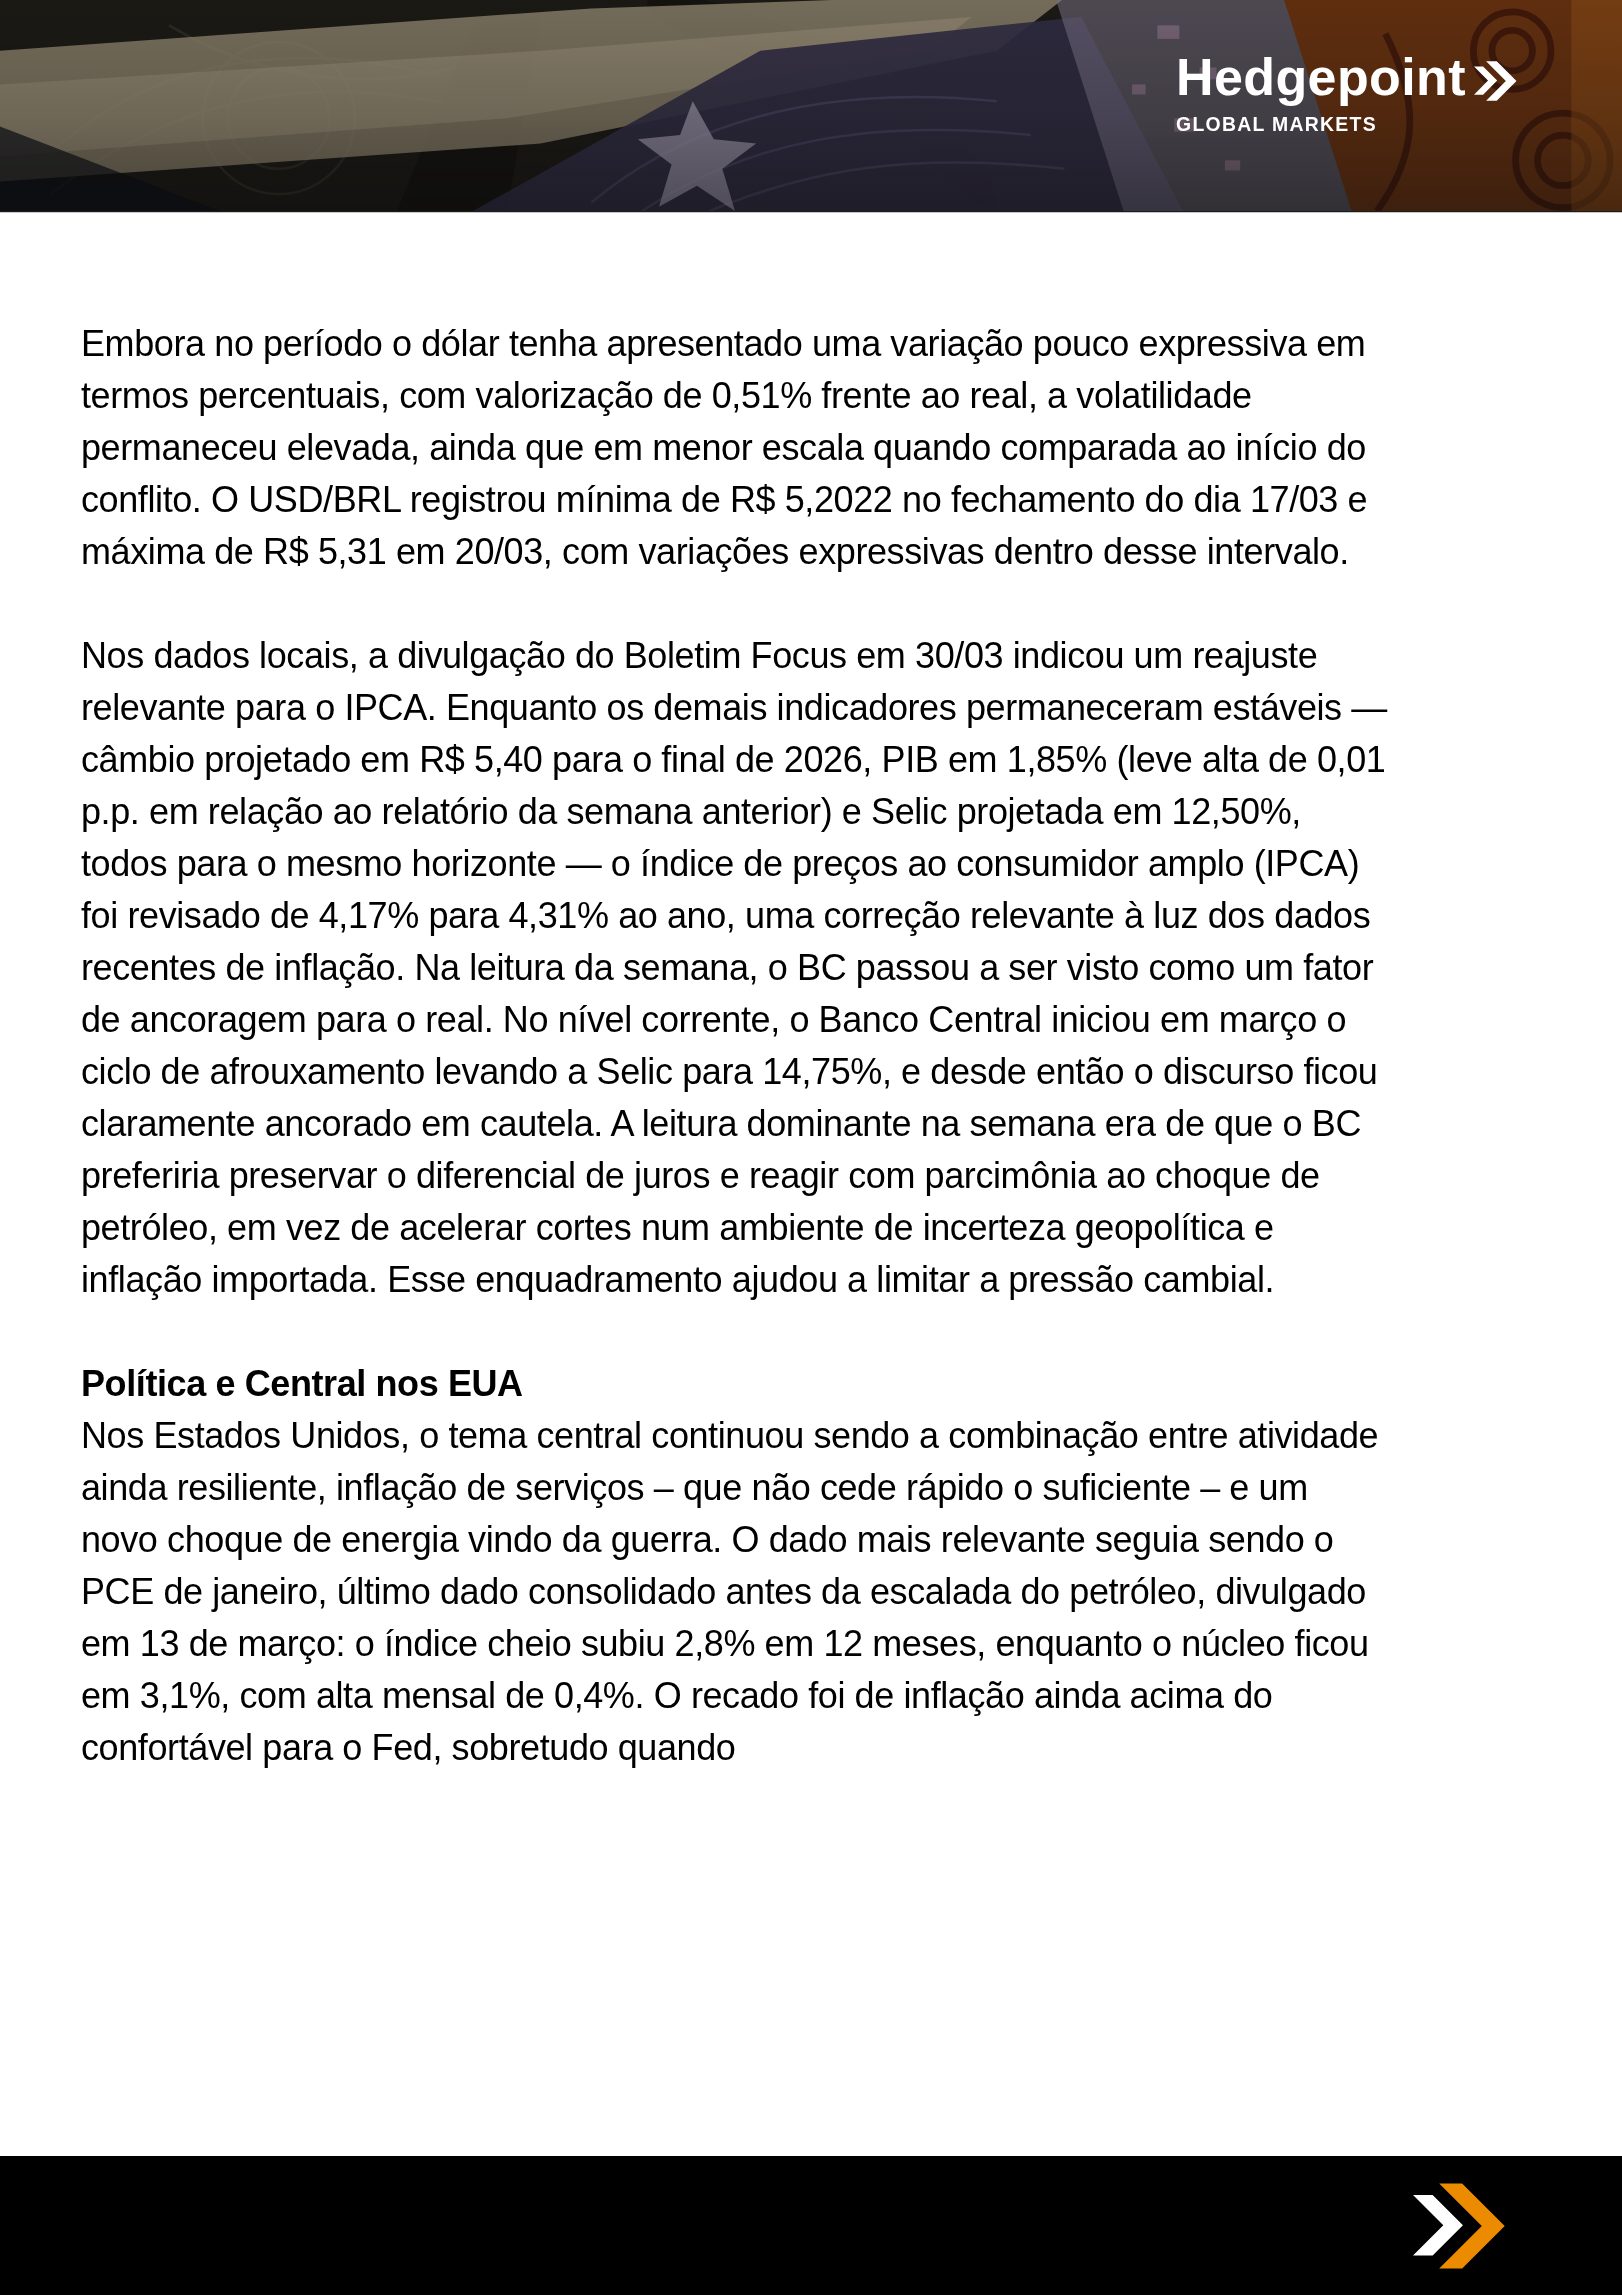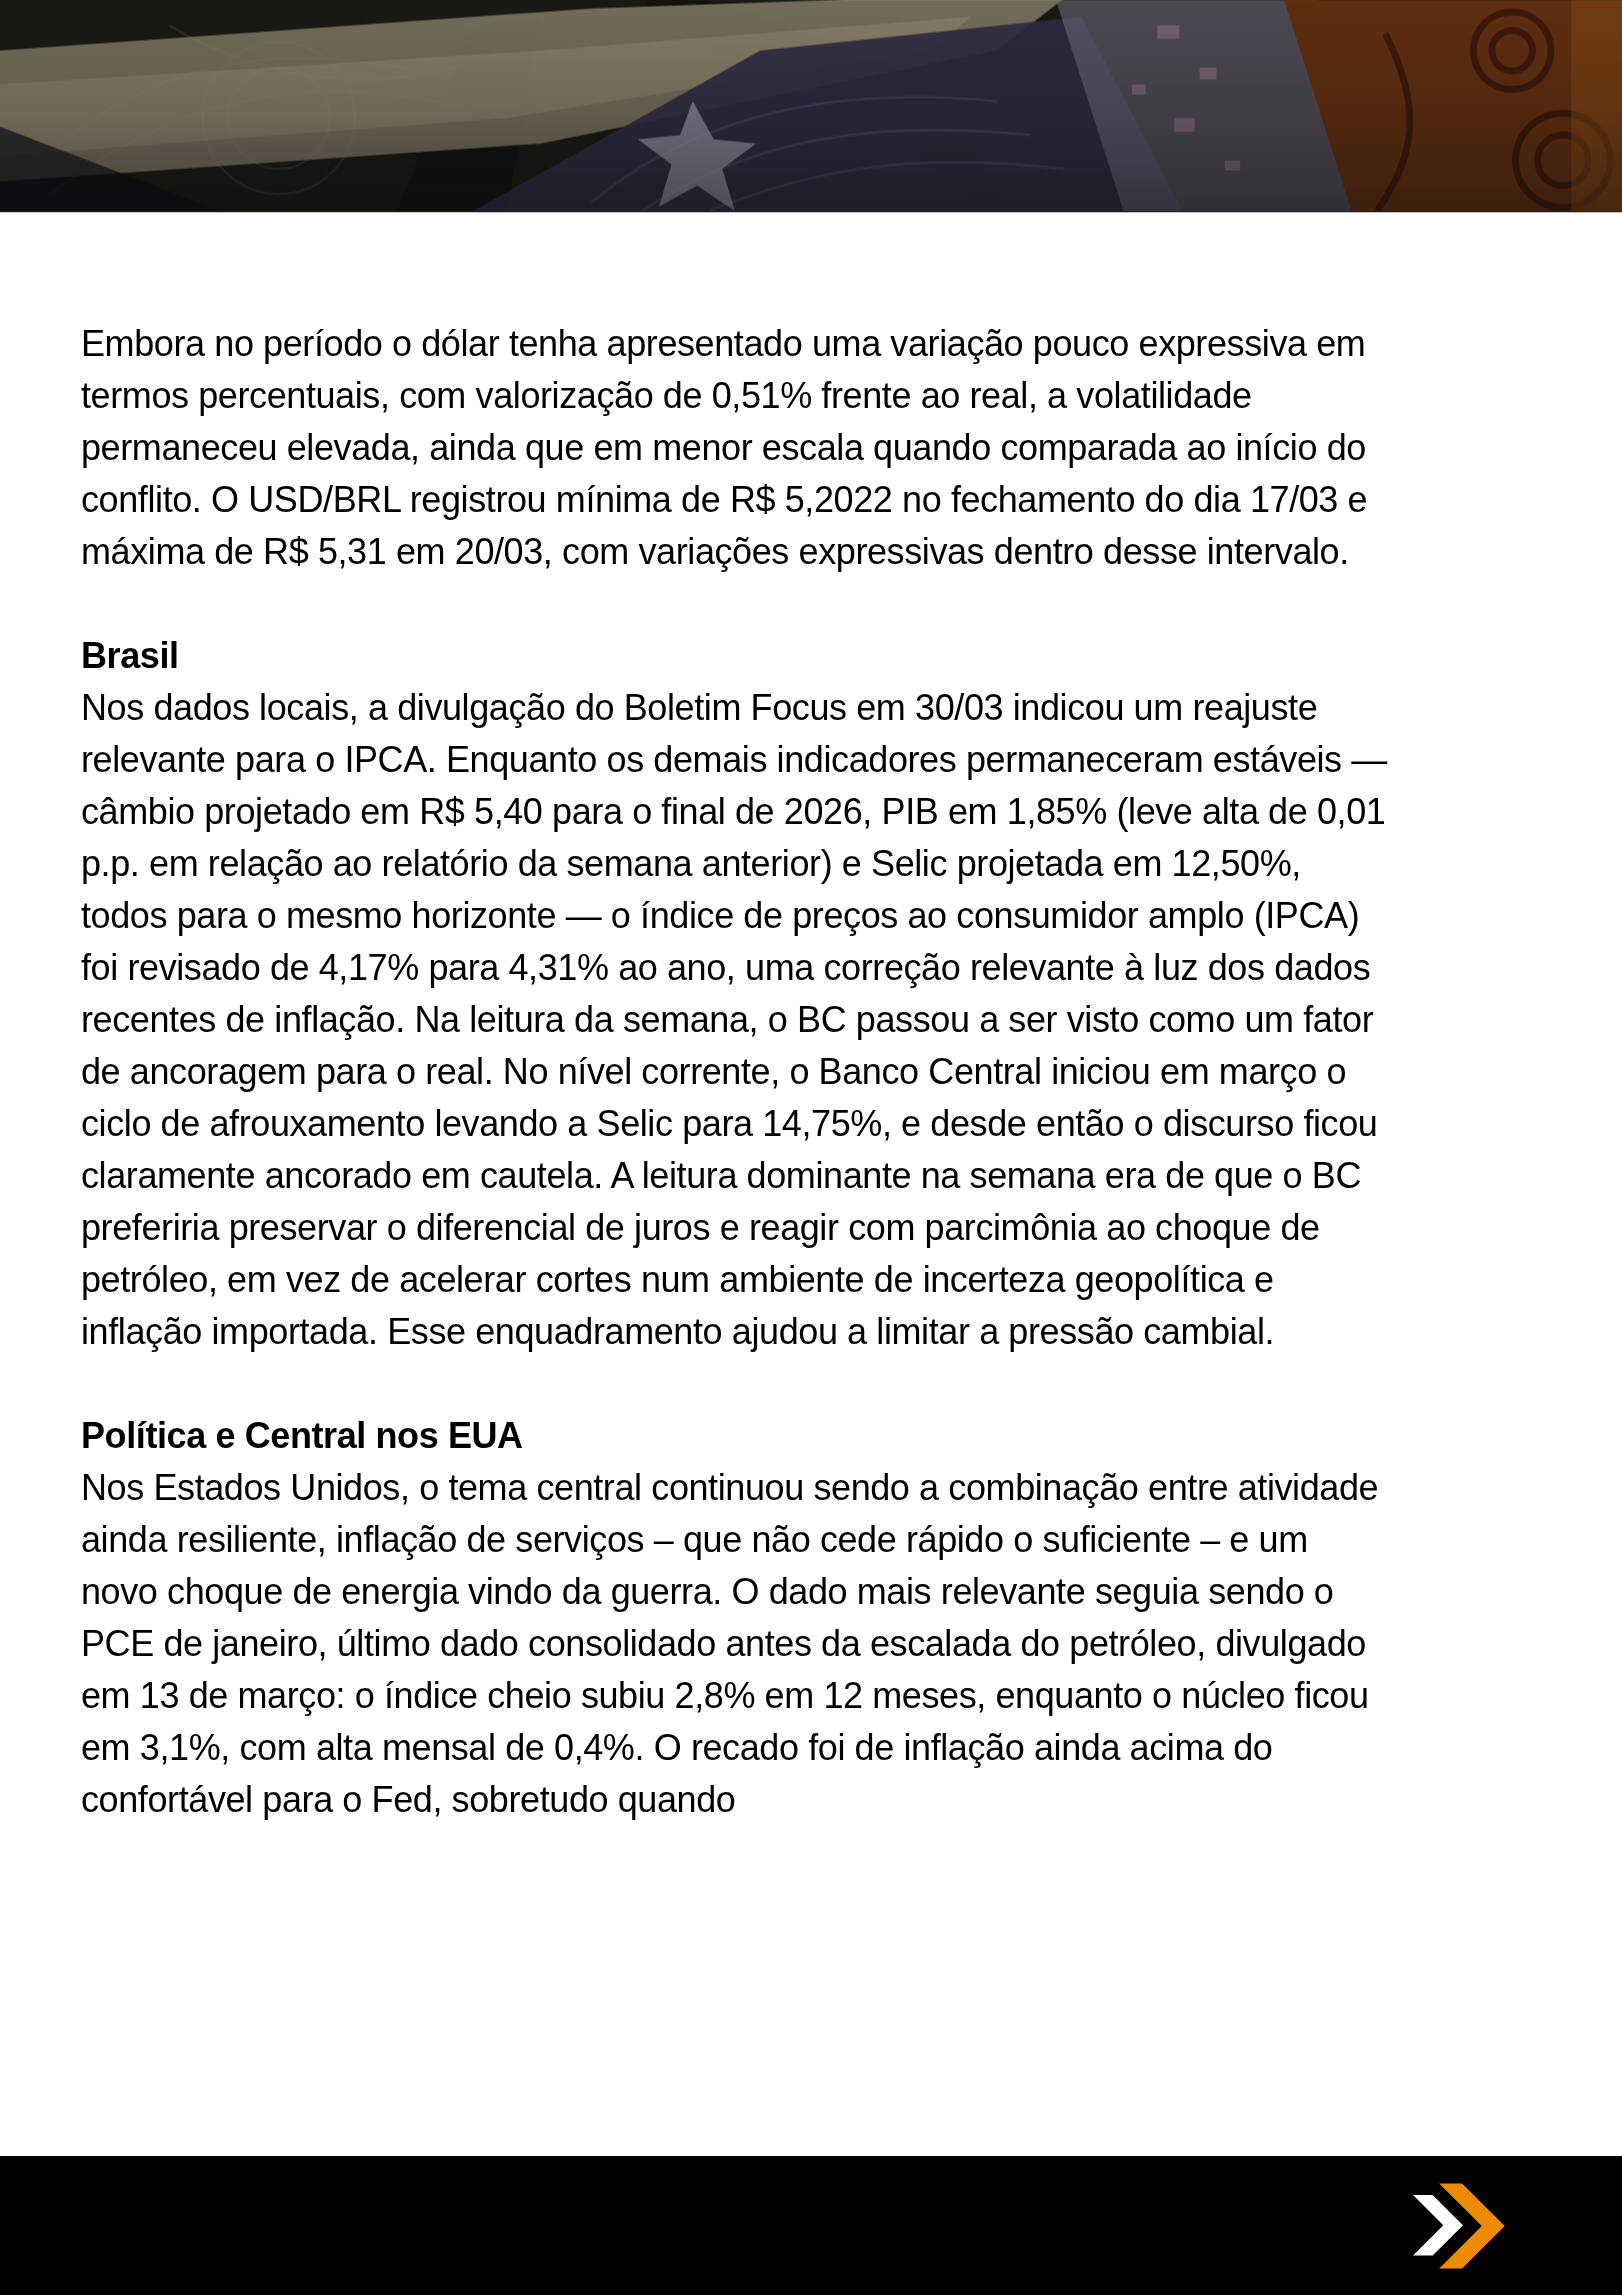--- a/index.html
+++ b/index.html
@@ -119,30 +119,39 @@
         <linearGradient id="shade" x1="0" y1="0" x2="0" y2="1">
           <stop offset="0" stop-color="#0a0a0c" stop-opacity="0.25"></stop>
           <stop offset="0.55" stop-color="#0a0a0c" stop-opacity="0.38"></stop>
           <stop offset="1" stop-color="#0a0a0c" stop-opacity="0.55"></stop>
         </linearGradient>
       </defs>
       <rect width="1920" height="250" fill="url(#shade)"></rect>
       <polygon points="0,150 260,250 0,250" fill="#0b0d12" opacity="0.7"></polygon>
     </svg>
 
+    <div class="logo">
+      <div class="logo-row">
+        <span class="logo-word">Hedgepoint</span>
+        <svg class="logo-chevrons" viewBox="0 0 116 104" aria-hidden="true">
+          <polygon points="0,14 24,14 61,51 24,88 0,88 37,51" fill="#ffffff"></polygon>
+          <polygon points="32,0 60,0 112,52 60,104 32,104 84,52" fill="#ffffff"></polygon>
+        </svg>
+      </div>
+      <div class="logo-tagline">GLOBAL MARKETS</div>
+    </div>
   </header>
 
   <main class="content">
     <p class="para">Embora no período o dólar tenha apresentado uma variação pouco expressiva em
 termos percentuais, com valorização de 0,51% frente ao real, a volatilidade
 permaneceu elevada, ainda que em menor escala quando comparada ao início do
 conflito. O USD/BRL registrou mínima de R$ 5,2022 no fechamento do dia 17/03 e
 máxima de R$ 5,31 em 20/03, com variações expressivas dentro desse intervalo.</p>
 
-    <h2 class="sec-heading">Brasil</h2>
     <p class="para">Nos dados locais, a divulgação do Boletim Focus em 30/03 indicou um reajuste
 relevante para o IPCA. Enquanto os demais indicadores permaneceram estáveis —
 câmbio projetado em R$ 5,40 para o final de 2026, PIB em 1,85% (leve alta de 0,01
 p.p. em relação ao relatório da semana anterior) e Selic projetada em 12,50%,
 todos para o mesmo horizonte — o índice de preços ao consumidor amplo (IPCA)
 foi revisado de 4,17% para 4,31% ao ano, uma correção relevante à luz dos dados
 recentes de inflação. Na leitura da semana, o BC passou a ser visto como um fator
 de ancoragem para o real. No nível corrente, o Banco Central iniciou em março o
 ciclo de afrouxamento levando a Selic para 14,75%, e desde então o discurso ficou
 claramente ancorado em cautela. A leitura dominante na semana era de que o BC

